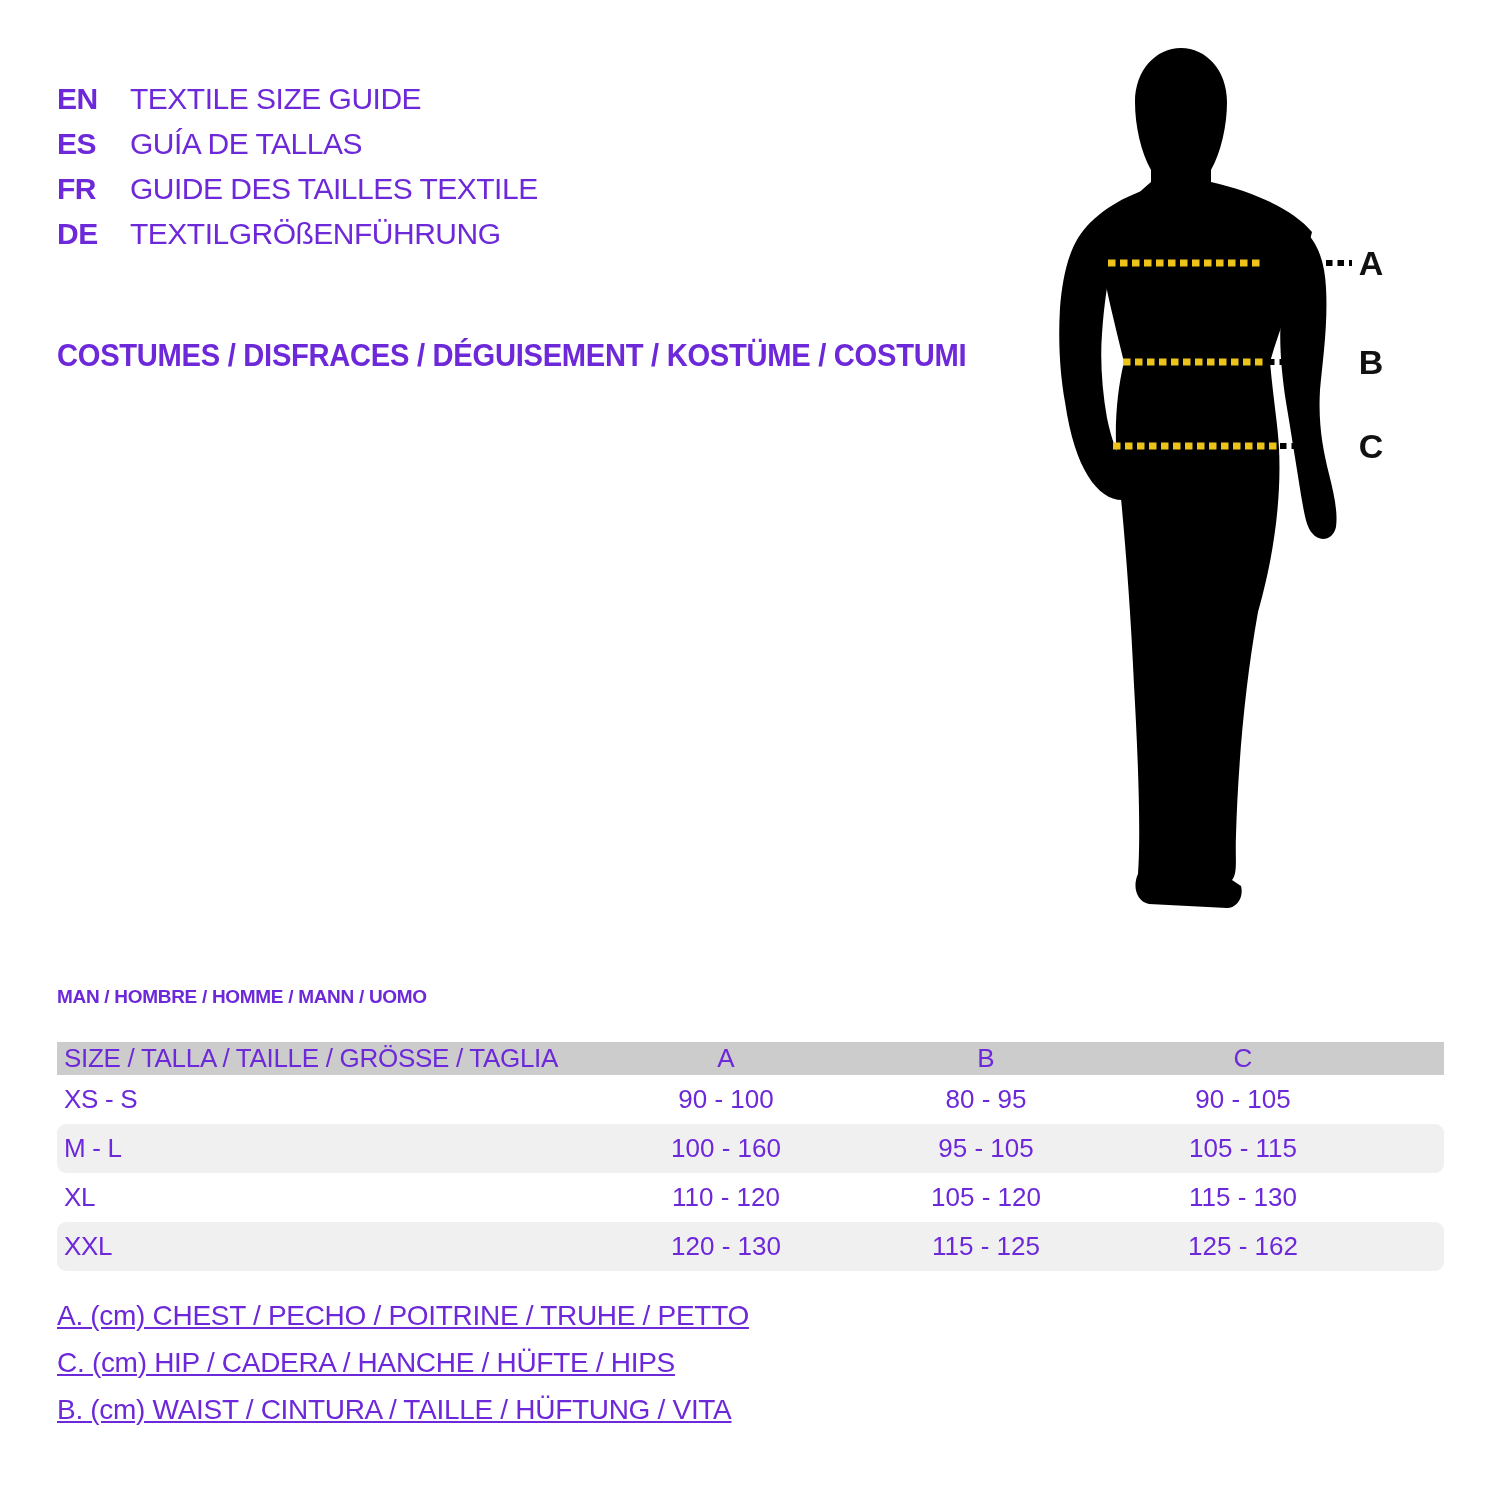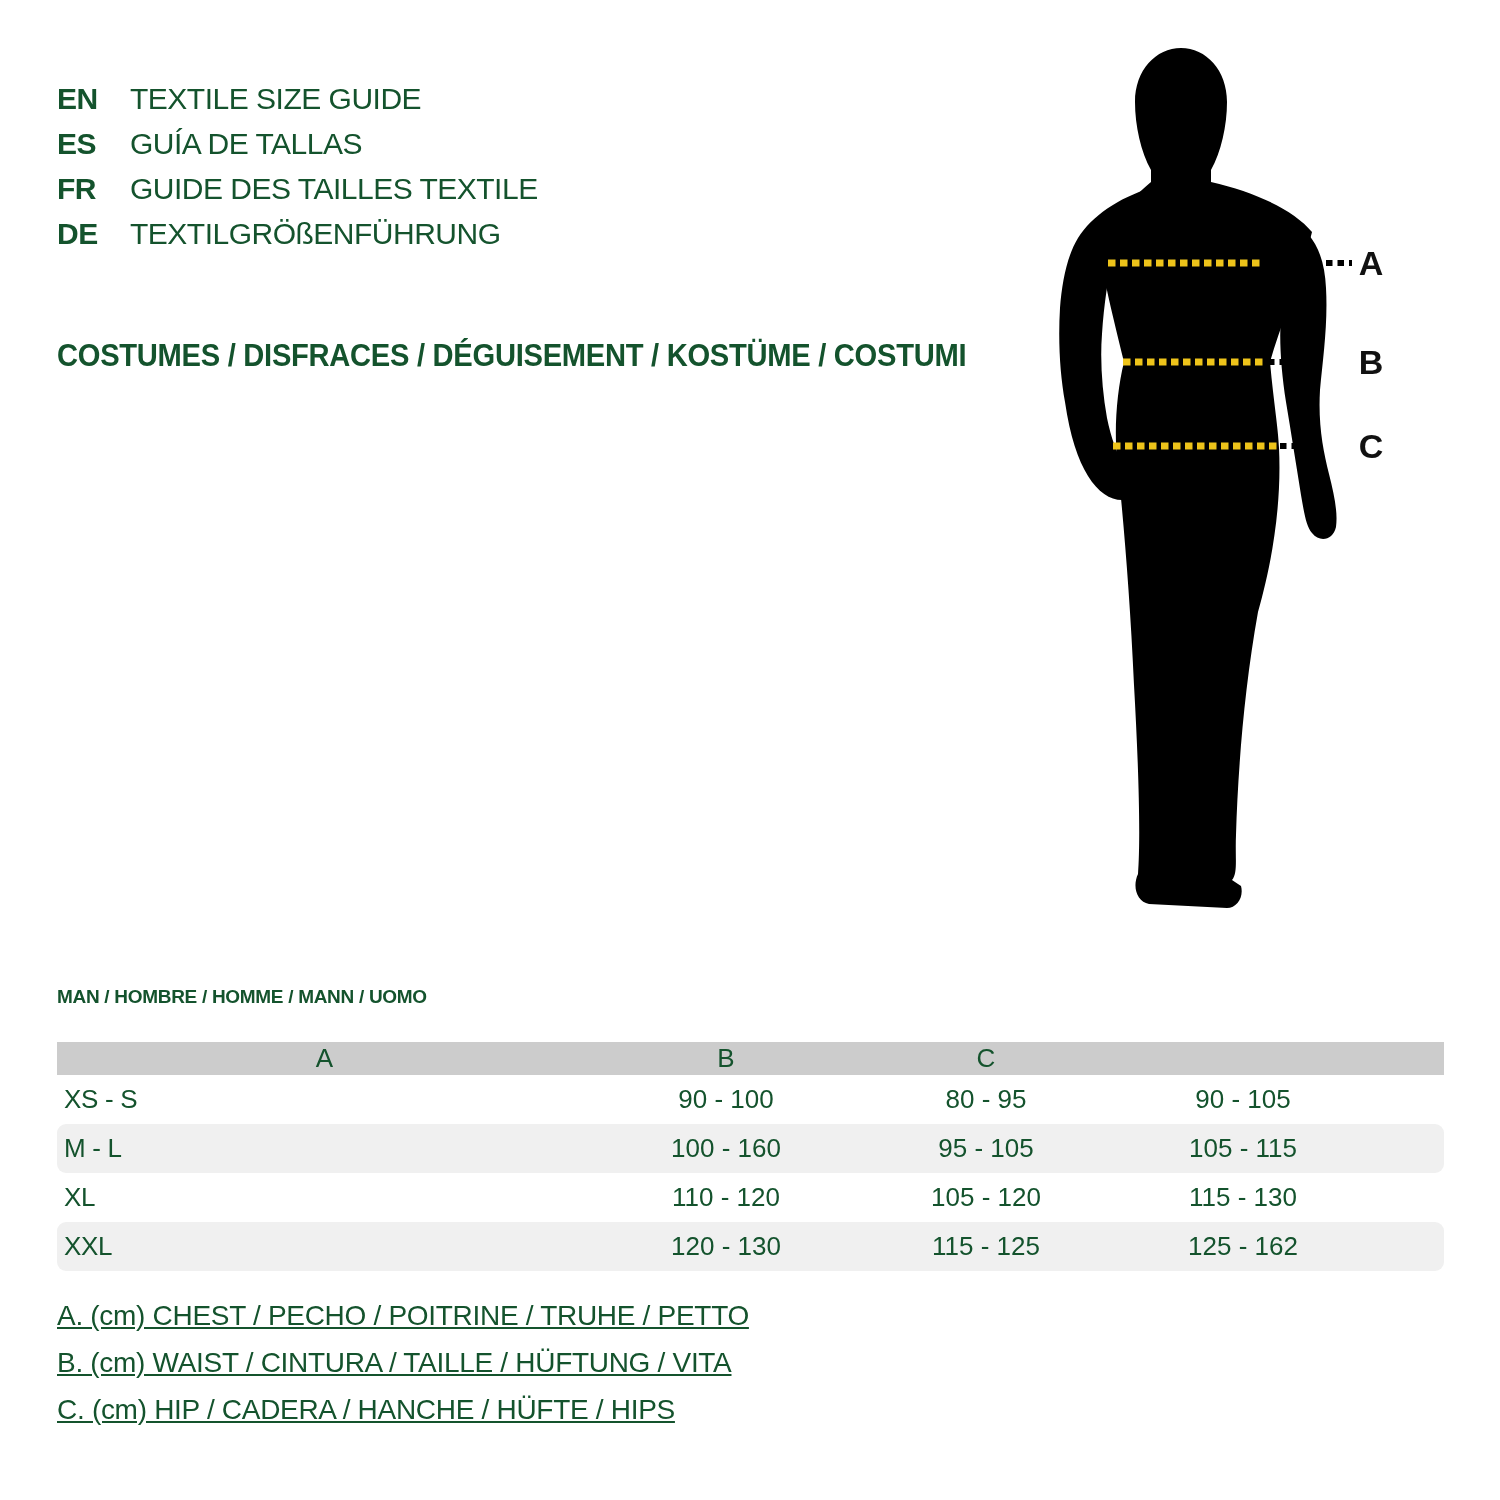--- a/index.html
+++ b/index.html
@@ -3,21 +3,21 @@
 <meta charset="utf-8">
 <style>
   * { margin: 0; padding: 0; box-sizing: border-box; }
   html, body { background: #ffffff; }
   .page {
     position: relative;
     width: 1500px;
     height: 1500px;
     background: #ffffff;
     font-family: "Liberation Sans", sans-serif;
-    color: #14532d;
+    color: #6d28d9;
     overflow: hidden;
   }
 
   
   .lang-block { position: absolute; left: 57px; top: 76px; }
   .lang-row { display: flex; height: 45px; align-items: center; }
   .lang-code { width: 73px; font-size: 30px; font-weight: 600; letter-spacing: -0.5px; }
   .lang-label { font-size: 30px; font-weight: 400; letter-spacing: -0.5px; white-space: nowrap; }
 
   
@@ -137,20 +137,21 @@
 
     <line x1="83" y1="406" x2="247" y2="406" stroke-width="7" stroke-dasharray="7.5 4.5" stroke="#edc31a"></line>
     <line x1="250" y1="406" x2="293" y2="406" stroke-width="6" stroke-dasharray="6.5 5" stroke="#000000"></line>
     <text x="341" y="418" text-anchor="middle">C</text>
   </svg>
 
   <div class="man-title">MAN / HOMBRE / HOMME / MANN / UOMO</div>
 
   <div class="size-table">
     <div class="trow thead">
+      <div class="tcell-label">SIZE / TALLA / TAILLE / GRÖSSE / TAGLIA</div>
       <div class="tcell-val">A</div>
       <div class="tcell-val">B</div>
       <div class="tcell-val">C</div>
       <div></div>
     </div>
     <div class="trow tbody">
       <div class="tcell-label">XS - S</div>
       <div class="tcell-val">90 - 100</div>
       <div class="tcell-val">80 - 95</div>
       <div class="tcell-val">90 - 105</div>
@@ -174,17 +175,17 @@
       <div class="tcell-label">XXL</div>
       <div class="tcell-val">120 - 130</div>
       <div class="tcell-val">115 - 125</div>
       <div class="tcell-val">125 - 162</div>
       <div></div>
     </div>
   </div>
 
   <div class="legend-block">
     <div class="legend-row">A. (cm) CHEST / PECHO / POITRINE / TRUHE / PETTO</div>
+    <div class="legend-row">C. (cm) HIP / CADERA / HANCHE / HÜFTE / HIPS</div>
     <div class="legend-row">B. (cm) WAIST / CINTURA / TAILLE / HÜFTUNG / VITA</div>
-    <div class="legend-row">C. (cm) HIP / CADERA / HANCHE / HÜFTE / HIPS</div>
   </div>
 
 </div>
 
 </body></html>

